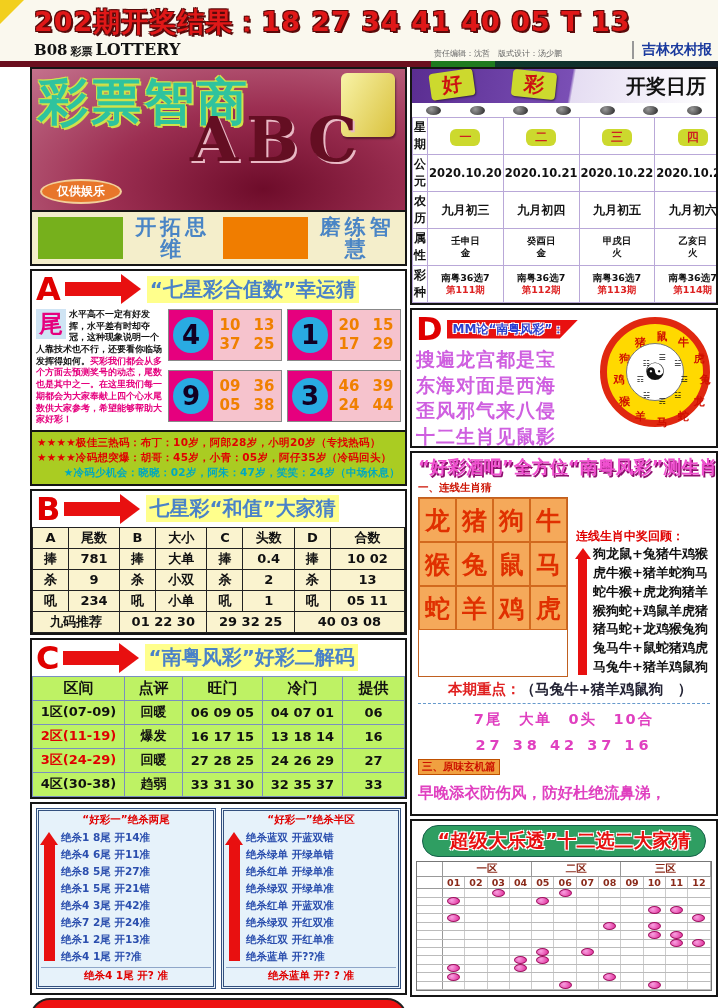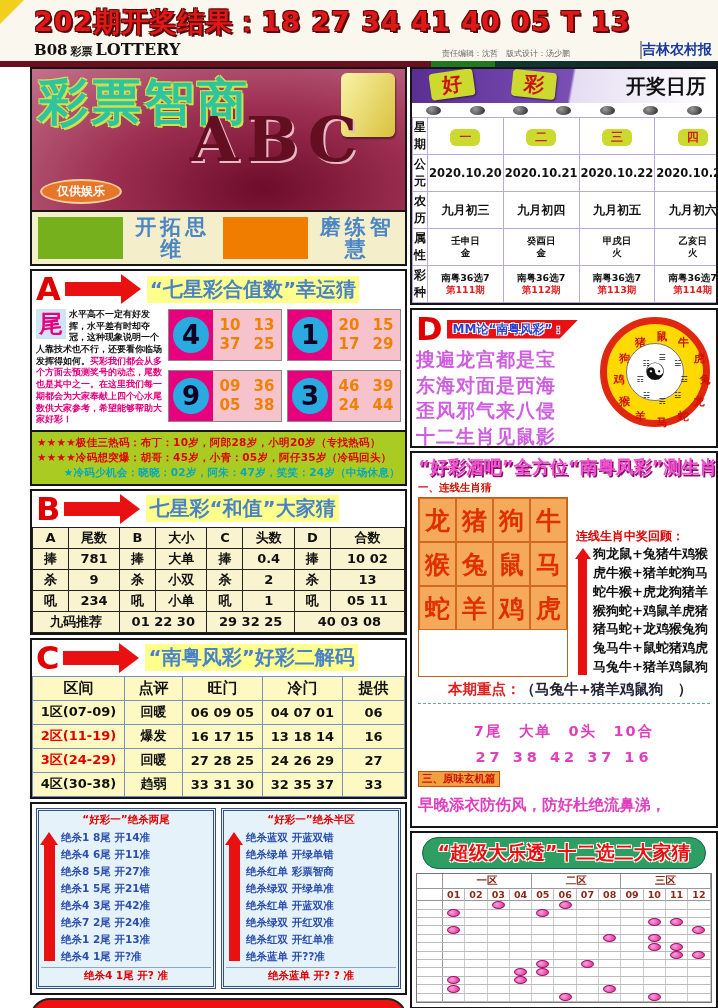--- a/index.html
+++ b/index.html
@@ -11,21 +11,21 @@
 
   
   .top-banner{padding:4px 0 0 34px;background:#faf8ee;}
   .result-text{font-size:27px;font-weight:bold;color:#e01818;letter-spacing:1px;
     text-shadow:2px 2px 0 #5a0a0a,-1px -1px 0 #5a0a0a,1px -1px 0 #5a0a0a,-1px 1px 0 #5a0a0a;}
   .sub-head{display:flex;align-items:flex-end;padding:0 6px 2px 34px;background:#faf8ee;}
   .b08{font-family:"DejaVu Serif","Liberation Serif",serif;font-weight:bold;font-size:15px;color:#111;}
   .cn-small{font-size:11px;font-weight:bold;color:#111;margin:0 3px;}
   .lottery-en{font-family:"DejaVu Serif","Liberation Serif",serif;font-weight:bold;font-size:16px;color:#111;}
   .credits{font-size:8px;color:#666;margin-left:auto;margin-right:70px;}
-  .paper-name{font-size:14px;font-weight:bold;color:#1a3a9e;border-left:2px solid #999;}
+  .paper-name{font-size:14px;font-weight:bold;color:#1a3a9e;border-left:2px solid #999;padding-left:8px;}
   .head-bar{height:6px;background:linear-gradient(90deg,#6b0f1f 0%,#6b0f1f 60%,#1f7a1f 60%,#1f7a1f 69%,#0e3a2e 69%,#16202a 100%);}
 
   
   .main{display:flex;align-items:flex-start;padding-left:30px;gap:3px;}
   .col-left{width:377px;}
   .col-right{width:308px;}
   .box{border:2px solid #151515;background:#fff;margin-bottom:3px;overflow:hidden;}
 
   
   .masthead{position:relative;height:141px;
@@ -69,21 +69,21 @@
   
   .stars{background:#aacc22;border-top:2px solid #151515;padding:3px 5px;}
   .star-line{font-size:10.5px;font-weight:bold;letter-spacing:.3px;line-height:1.45;white-space:nowrap;}
   .st-red{color:#e00000;}
   .st-cyan{color:#00a8c0;text-align:right;}
 
   
   table{border-collapse:collapse;width:100%;}
   .b-table td{border:1.5px solid #222;background:#faf3cf;font-size:13px;font-weight:bold;
      text-align:center;height:21px;color:#111;}
-  .c-table td{border:1.5px solid #7a8fc0;background:#fef9c3;font-size:13px;font-weight:bold;
+  .c-table td{border:1.5px solid #7a8fc0;background:#bef264;font-size:13px;font-weight:bold;
      text-align:center;height:24px;color:#111;}
   .c-table .c-hdr td{font-size:15px;}
   .c-zone.red{color:#e00000;}
 
   
   .kill-wrap{display:flex;gap:5px;padding:4px;background:#fff;}
   .kill-col{flex:1;border:3px double #33507e;background:#e6f2fa;padding:2px 2px 3px;}
   .kill-title{text-align:center;font-size:10.5px;font-weight:bold;color:#e00000;}
   .kill-rows{position:relative;padding-left:20px;margin-top:2px;}
   .kill-arrow{position:absolute;left:3px;top:16px;bottom:4px;width:11px;background:#e81010;}
@@ -151,21 +151,21 @@
   .recall{flex:1;}
   .recall-title{font-size:12px;font-weight:bold;color:#e00000;margin-top:31px;}
   .recall-list{position:relative;padding-left:17px;}
   .recall-arrow{position:absolute;left:2px;top:14px;bottom:2px;width:9px;background:#e81010;}
   .recall-arrow::before{content:"";position:absolute;top:-11px;left:-3.5px;
      border-left:8px solid transparent;border-right:8px solid transparent;border-bottom:11px solid #e81010;}
   .recall-row{font-size:13px;font-weight:bold;color:#111;line-height:1.45;white-space:nowrap;}
   .sx-focus{font-size:14.5px;font-weight:bold;margin:3px 0 2px;border-bottom:1px dashed #6699cc;padding:0 0 4px 30px;}
   .sx-focus .lab{color:#e02020;}
   .sx-focus .val{color:#223;}
-  .dan1{color:#e040c0;font-size:14.5px;font-weight:bold;text-align:center;letter-spacing:2px;margin-top:18px;}
+  .dan1{color:#e040c0;font-size:14.5px;font-weight:bold;text-align:center;letter-spacing:2px;margin-top:6px;}
   .dan2{color:#e040c0;font-size:14.5px;font-weight:bold;text-align:center;letter-spacing:4px;margin:8px 0 6px;}
   .mystic{color:#e040c0;font-size:15.5px;font-weight:bold;line-height:2.15;margin-top:2px;white-space:nowrap;}
 
   
   .lotto-box{padding:4px;border:2px solid #151515;background:#fff;margin-bottom:0;}
   .lotto-banner{width:96%;margin:0 auto;background:#2f9e62;border:1px solid #17604a;border-radius:16px;
      text-align:center;font-size:19px;font-weight:bold;color:#e81010;padding:2px 0;
      text-shadow:1px 1px 0 #fff,-1px -1px 0 #fff,1px -1px 0 #fff,-1px 1px 0 #fff;white-space:nowrap;}
   .lotto-grid{border:1px solid #777;margin-top:4px;}
   .lg-hrow{display:flex;}
@@ -428,21 +428,21 @@
               </div>
             <div class="kill-footer">绝杀4 1尾 开? 准</div>
           </div>
           <div class="kill-col">
             <div class="kill-title">“好彩一”绝杀半区</div>
             <div class="kill-rows">
               <div class="kill-arrow"></div>
 
             <div class="kill-row">绝杀蓝双 开蓝双错</div>
                 <div class="kill-row">绝杀绿单 开绿单错</div>
-                <div class="kill-row">绝杀红单 彩票智商</div>
+                <div class="kill-row">绝杀红单 开绿单准</div>
                 <div class="kill-row">绝杀绿双 开绿单准</div>
                 <div class="kill-row">绝杀红单 开蓝双准</div>
                 <div class="kill-row">绝杀绿双 开红双准</div>
                 <div class="kill-row">绝杀红双 开红单准</div>
                 <div class="kill-row">绝杀蓝单 开??准</div>
               </div>
             <div class="kill-footer">绝杀蓝单 开? ? 准</div>
           </div>
         </div>
       </div>

